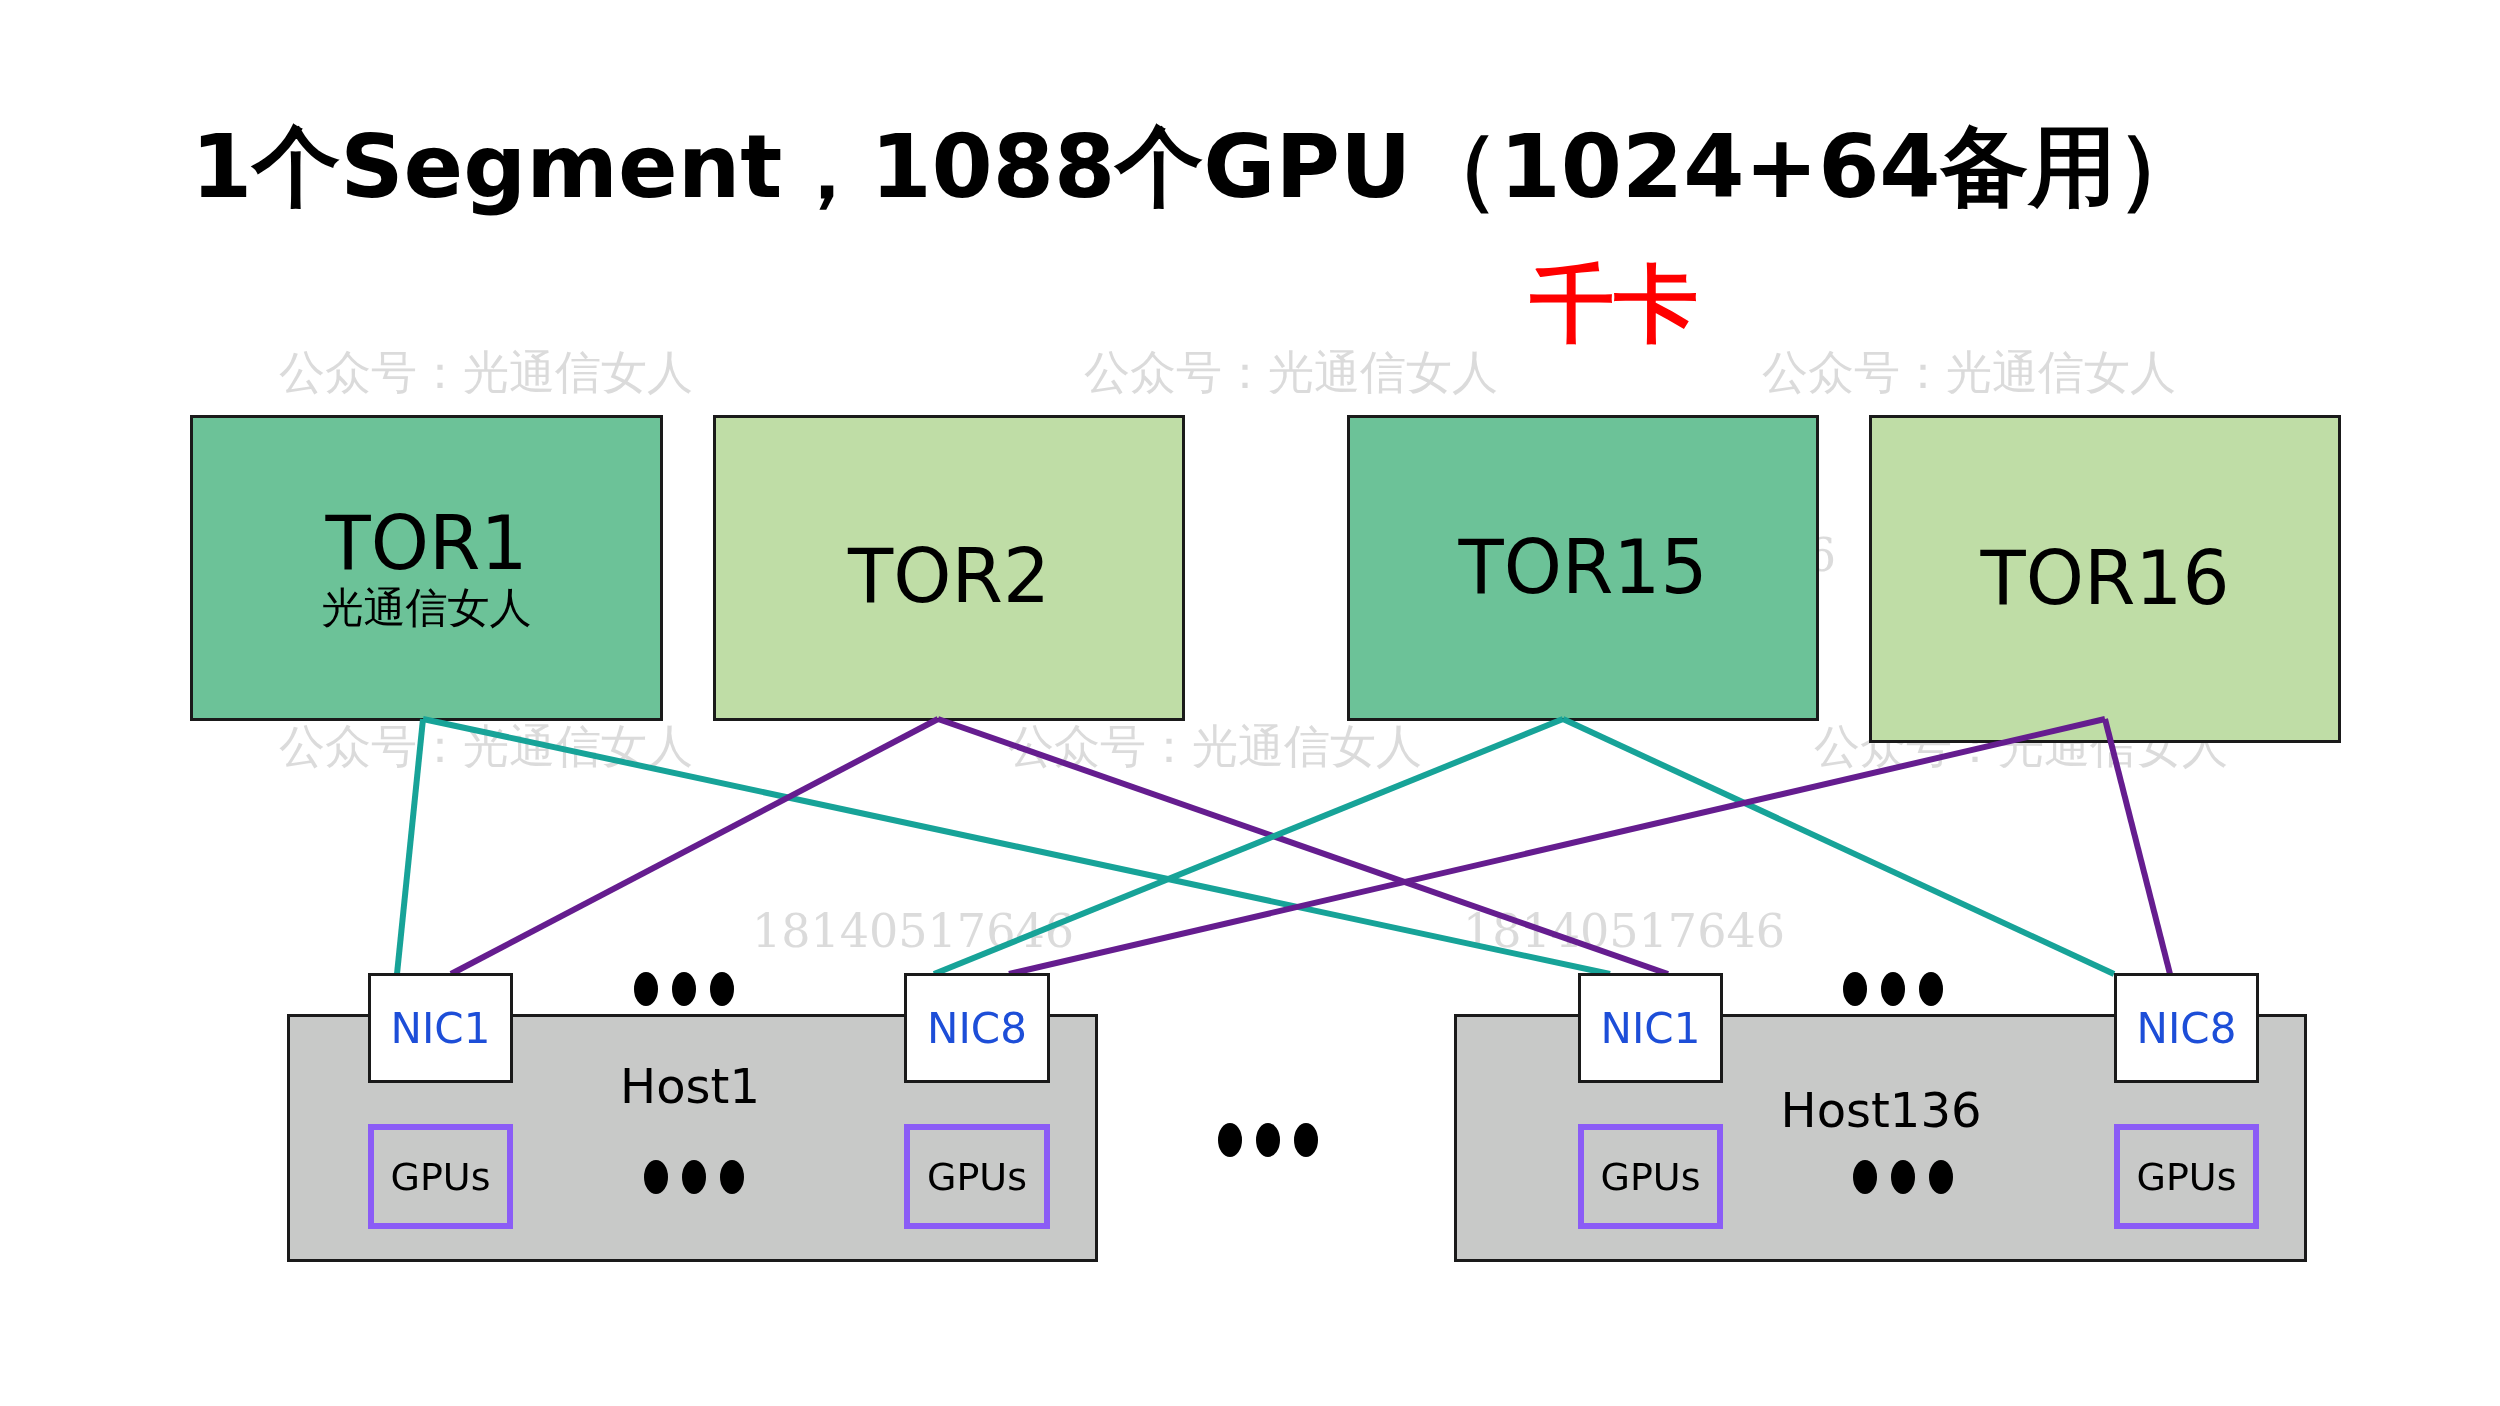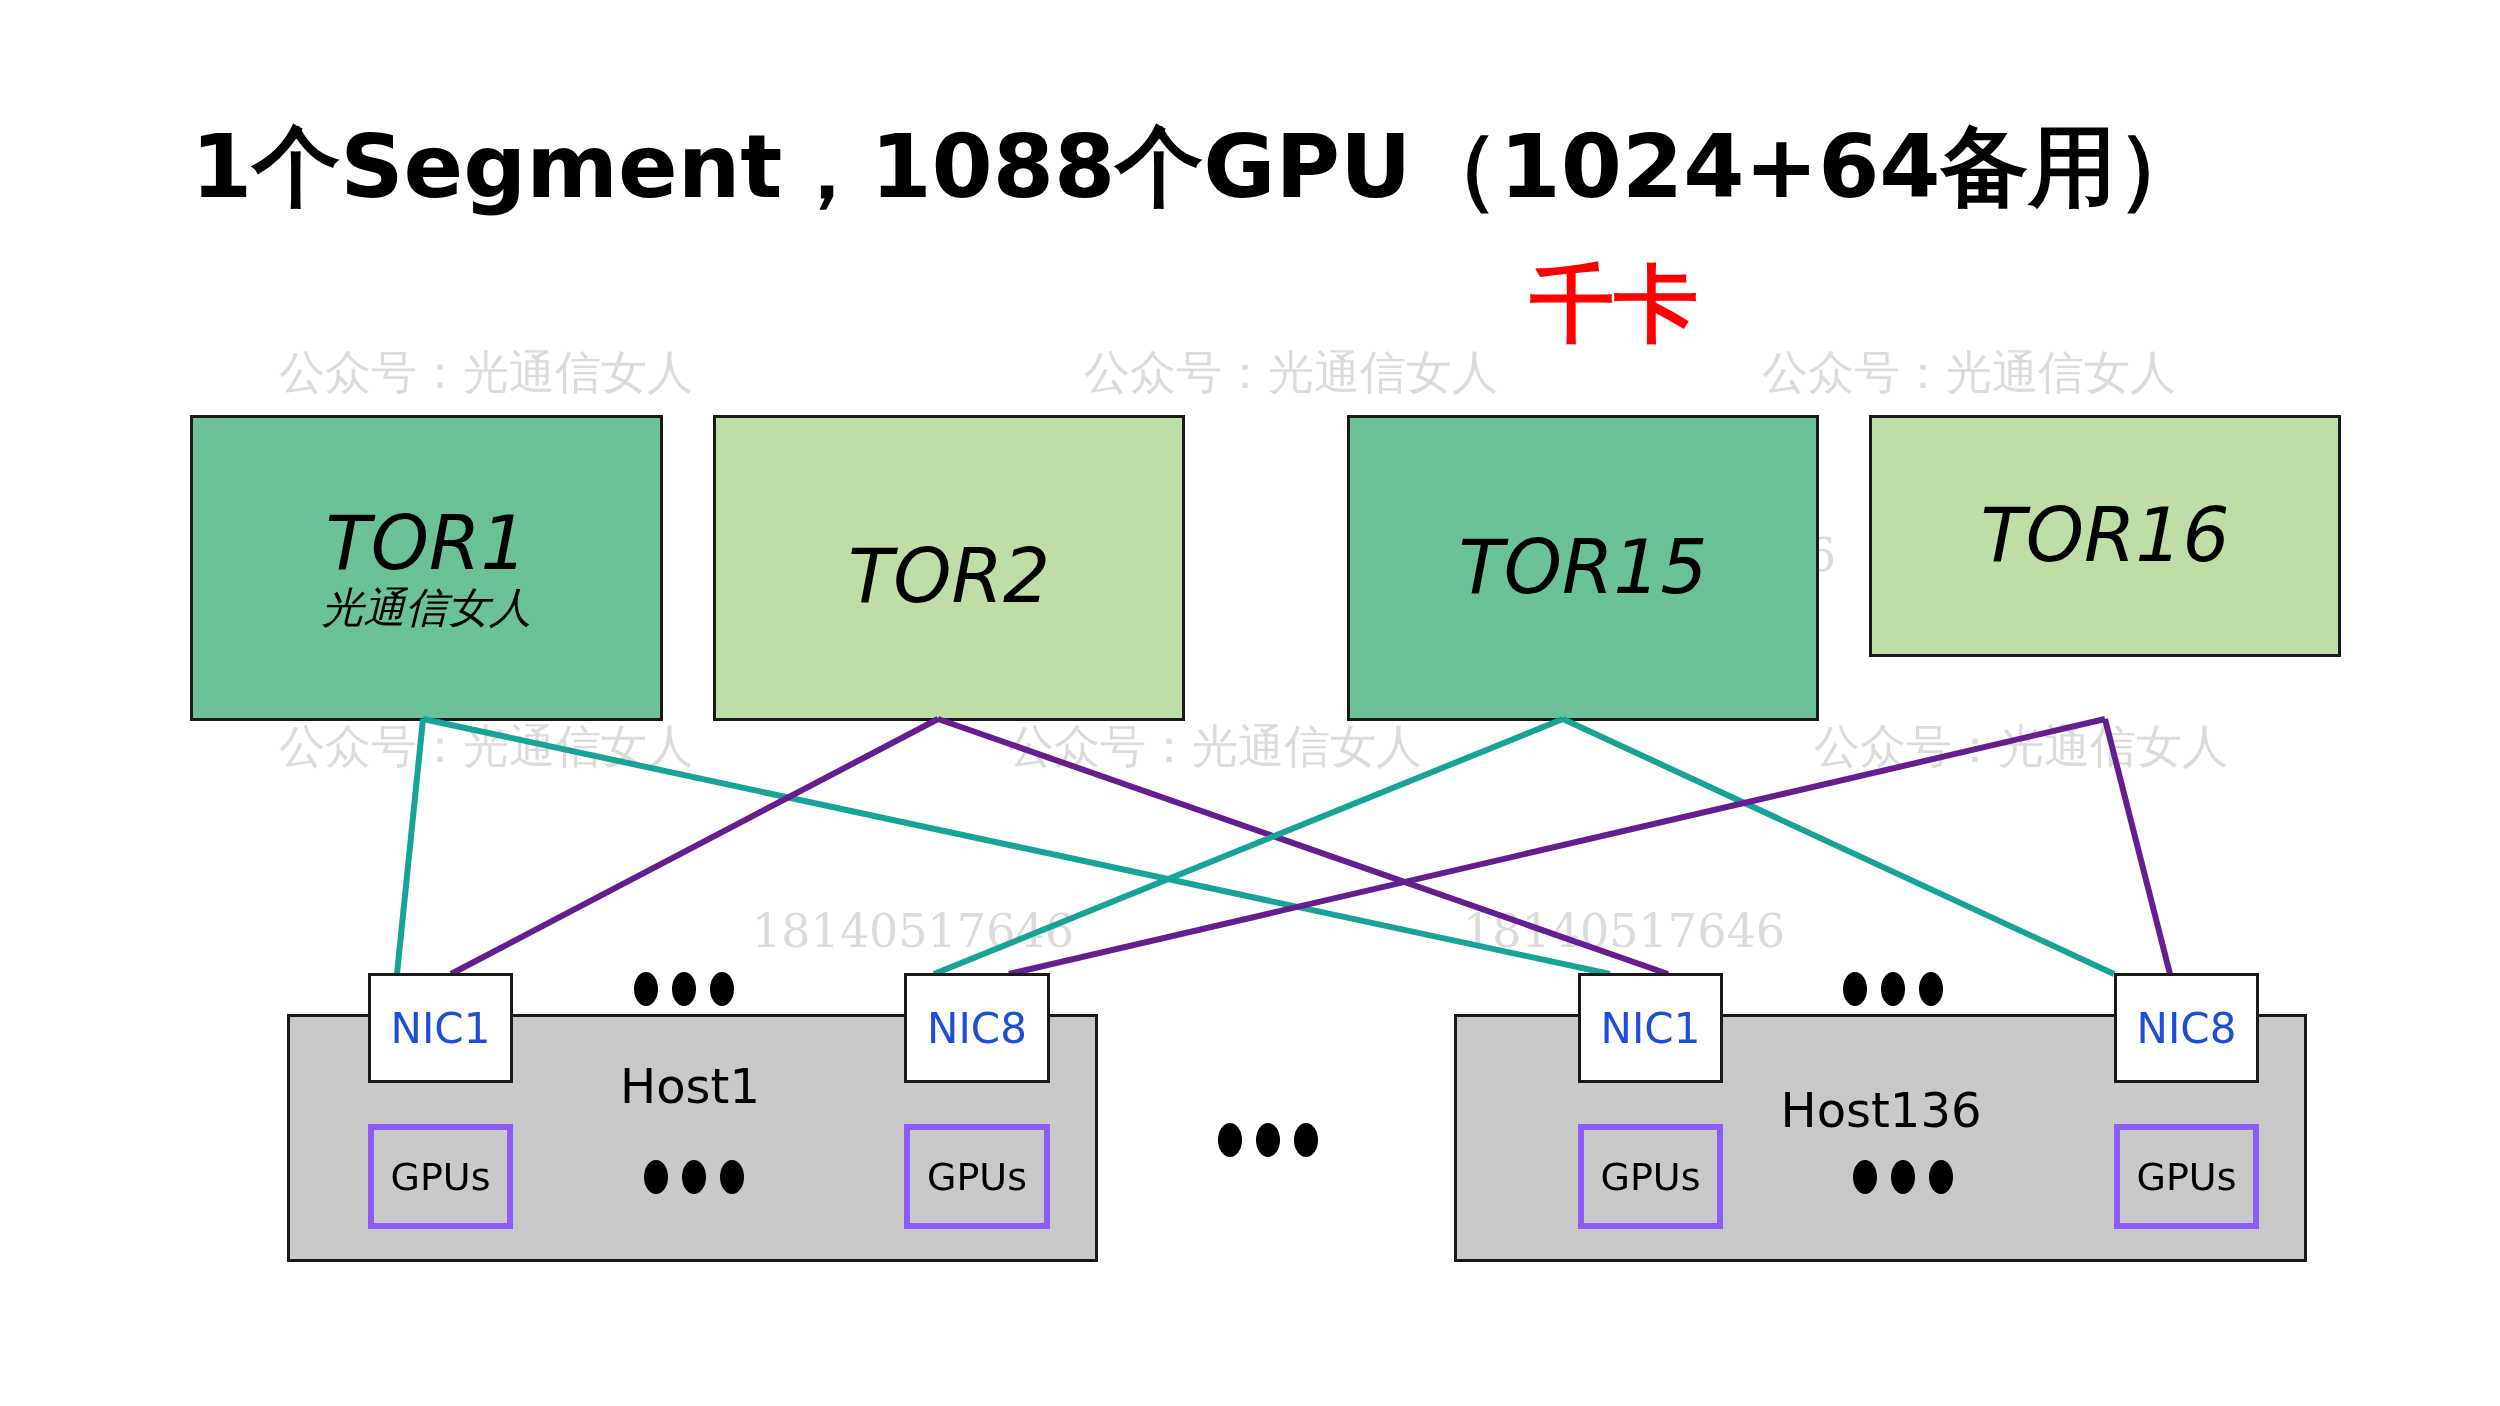--- a/index.html
+++ b/index.html
@@ -4,21 +4,21 @@
 <style>
   html, body { margin: 0; padding: 0; background: #ffffff; }
   body { width: 2500px; height: 1406px; position: relative; overflow: hidden;
          font-family: "DejaVu Sans", "Liberation Sans", sans-serif; }
   .abs { position: absolute; }
   #title { left: 191px; top: 108px; font-size: 88px; font-weight: bold; color: #000;
            white-space: nowrap; letter-spacing: 0px; font-family: "DejaVu Sans", sans-serif; }
   #subtitle { left: 1530px; top: 248px; font-size: 84px; font-weight: bold; color: #ff0000;
               white-space: nowrap; font-family: "DejaVu Sans", sans-serif; }
   .tor { position: absolute; box-sizing: border-box; border: 3px solid #1a1a1a;
-         display: flex; flex-direction: column; align-items: center; justify-content: center; font-style: italic; }
+         display: flex; flex-direction: column; align-items: center; justify-content: center; }
   .tor .name { font-size: 74px; color: #000; line-height: 1.05; font-family: "DejaVu Sans", sans-serif; }
   .tor .desc { font-size: 42px; color: #000; line-height: 1.1; margin-top: 2px; }
   .host { position: absolute; box-sizing: border-box; border: 3px solid #1a1a1a; background: #c8c9c8; }
   .nic { position: absolute; box-sizing: border-box; border: 3px solid #1a1a1a; background: #ffffff;
          display: flex; align-items: center; justify-content: center; font-size: 42px; color: #1d4ed8; }
   .gpu { position: absolute; box-sizing: border-box; border: 6px solid #8b5cf6; background: #c8c9c8;
          display: flex; align-items: center; justify-content: center; font-size: 38px; color: #000; }
   .hostlabel { position: absolute; font-size: 48px; color: #000; transform: translate(-50%, -50%); white-space: nowrap; }
   .dots { position: absolute; display: flex; gap: 14px; transform: translate(-50%, -50%); }
   .dots span { display: block; width: 24px; height: 34px; border-radius: 50%; background: #000; }
@@ -46,21 +46,21 @@
 <div class="tor" id="tor-0" style="left: 190px; top: 415px; width: 473px; height: 306px; background: rgb(108, 194, 152);">
   <div class="name">TOR1</div>
   <div class="desc">光通信女人</div>
 </div>
 <div class="tor" id="tor-1" style="left: 713px; top: 415px; width: 472px; height: 306px; background: rgb(191, 221, 166);">
   <div class="name" style="margin-top:17px;">TOR2</div>
 </div>
 <div class="tor" id="tor-2" style="left: 1347px; top: 415px; width: 472px; height: 306px; background: rgb(108, 194, 152);">
   <div class="name">TOR15</div>
 </div>
-<div class="tor" id="tor-3" style="left: 1869px; top: 415px; width: 472px; height: 242px; background: rgb(191, 221, 166);">
+<div class="tor" id="tor-3" style="left: 1869px; top: 415px; width: 472px; height: 328px; background: rgb(191, 221, 166);">
   <div class="name">TOR16</div>
 </div>
 
 <svg id="links" width="2500" height="1406">
     <line x1="423" y1="719" x2="397" y2="974" stroke="#17a398" stroke-width="6"></line>
     <line x1="423" y1="719" x2="1610" y2="974" stroke="#17a398" stroke-width="6"></line>
     <line x1="938" y1="719" x2="451" y2="974" stroke="#651d8f" stroke-width="6"></line>
     <line x1="938" y1="719" x2="1668" y2="974" stroke="#651d8f" stroke-width="6"></line>
     <line x1="1563" y1="719" x2="934" y2="974" stroke="#17a398" stroke-width="6"></line>
     <line x1="1563" y1="719" x2="2114" y2="974" stroke="#17a398" stroke-width="6"></line>

